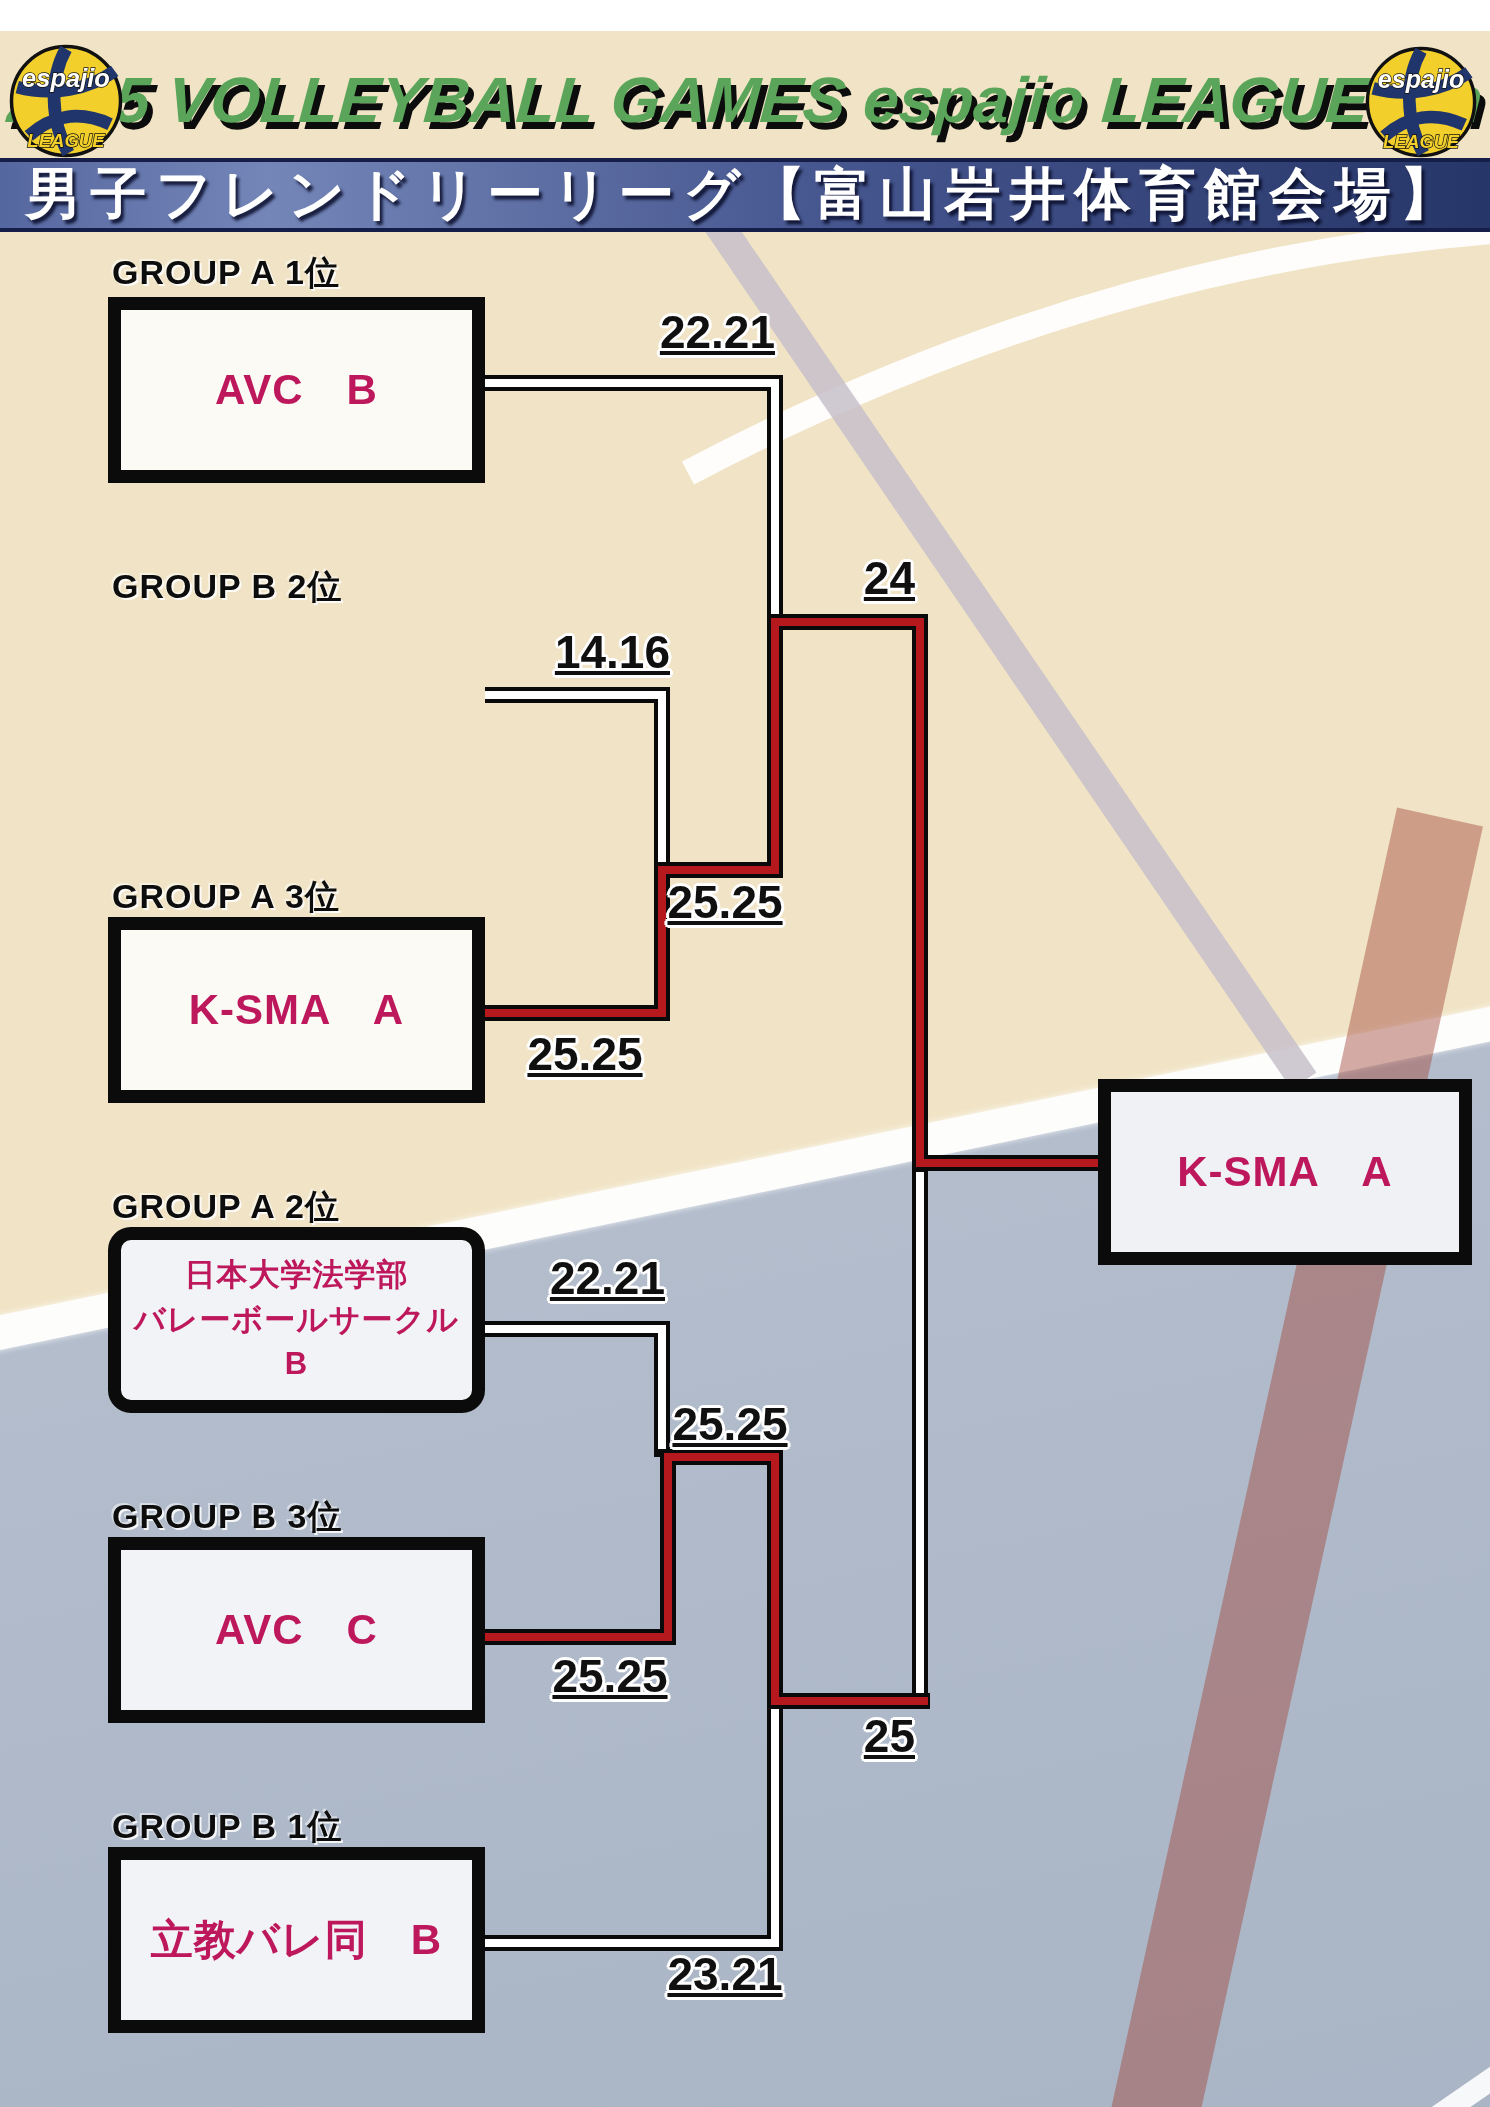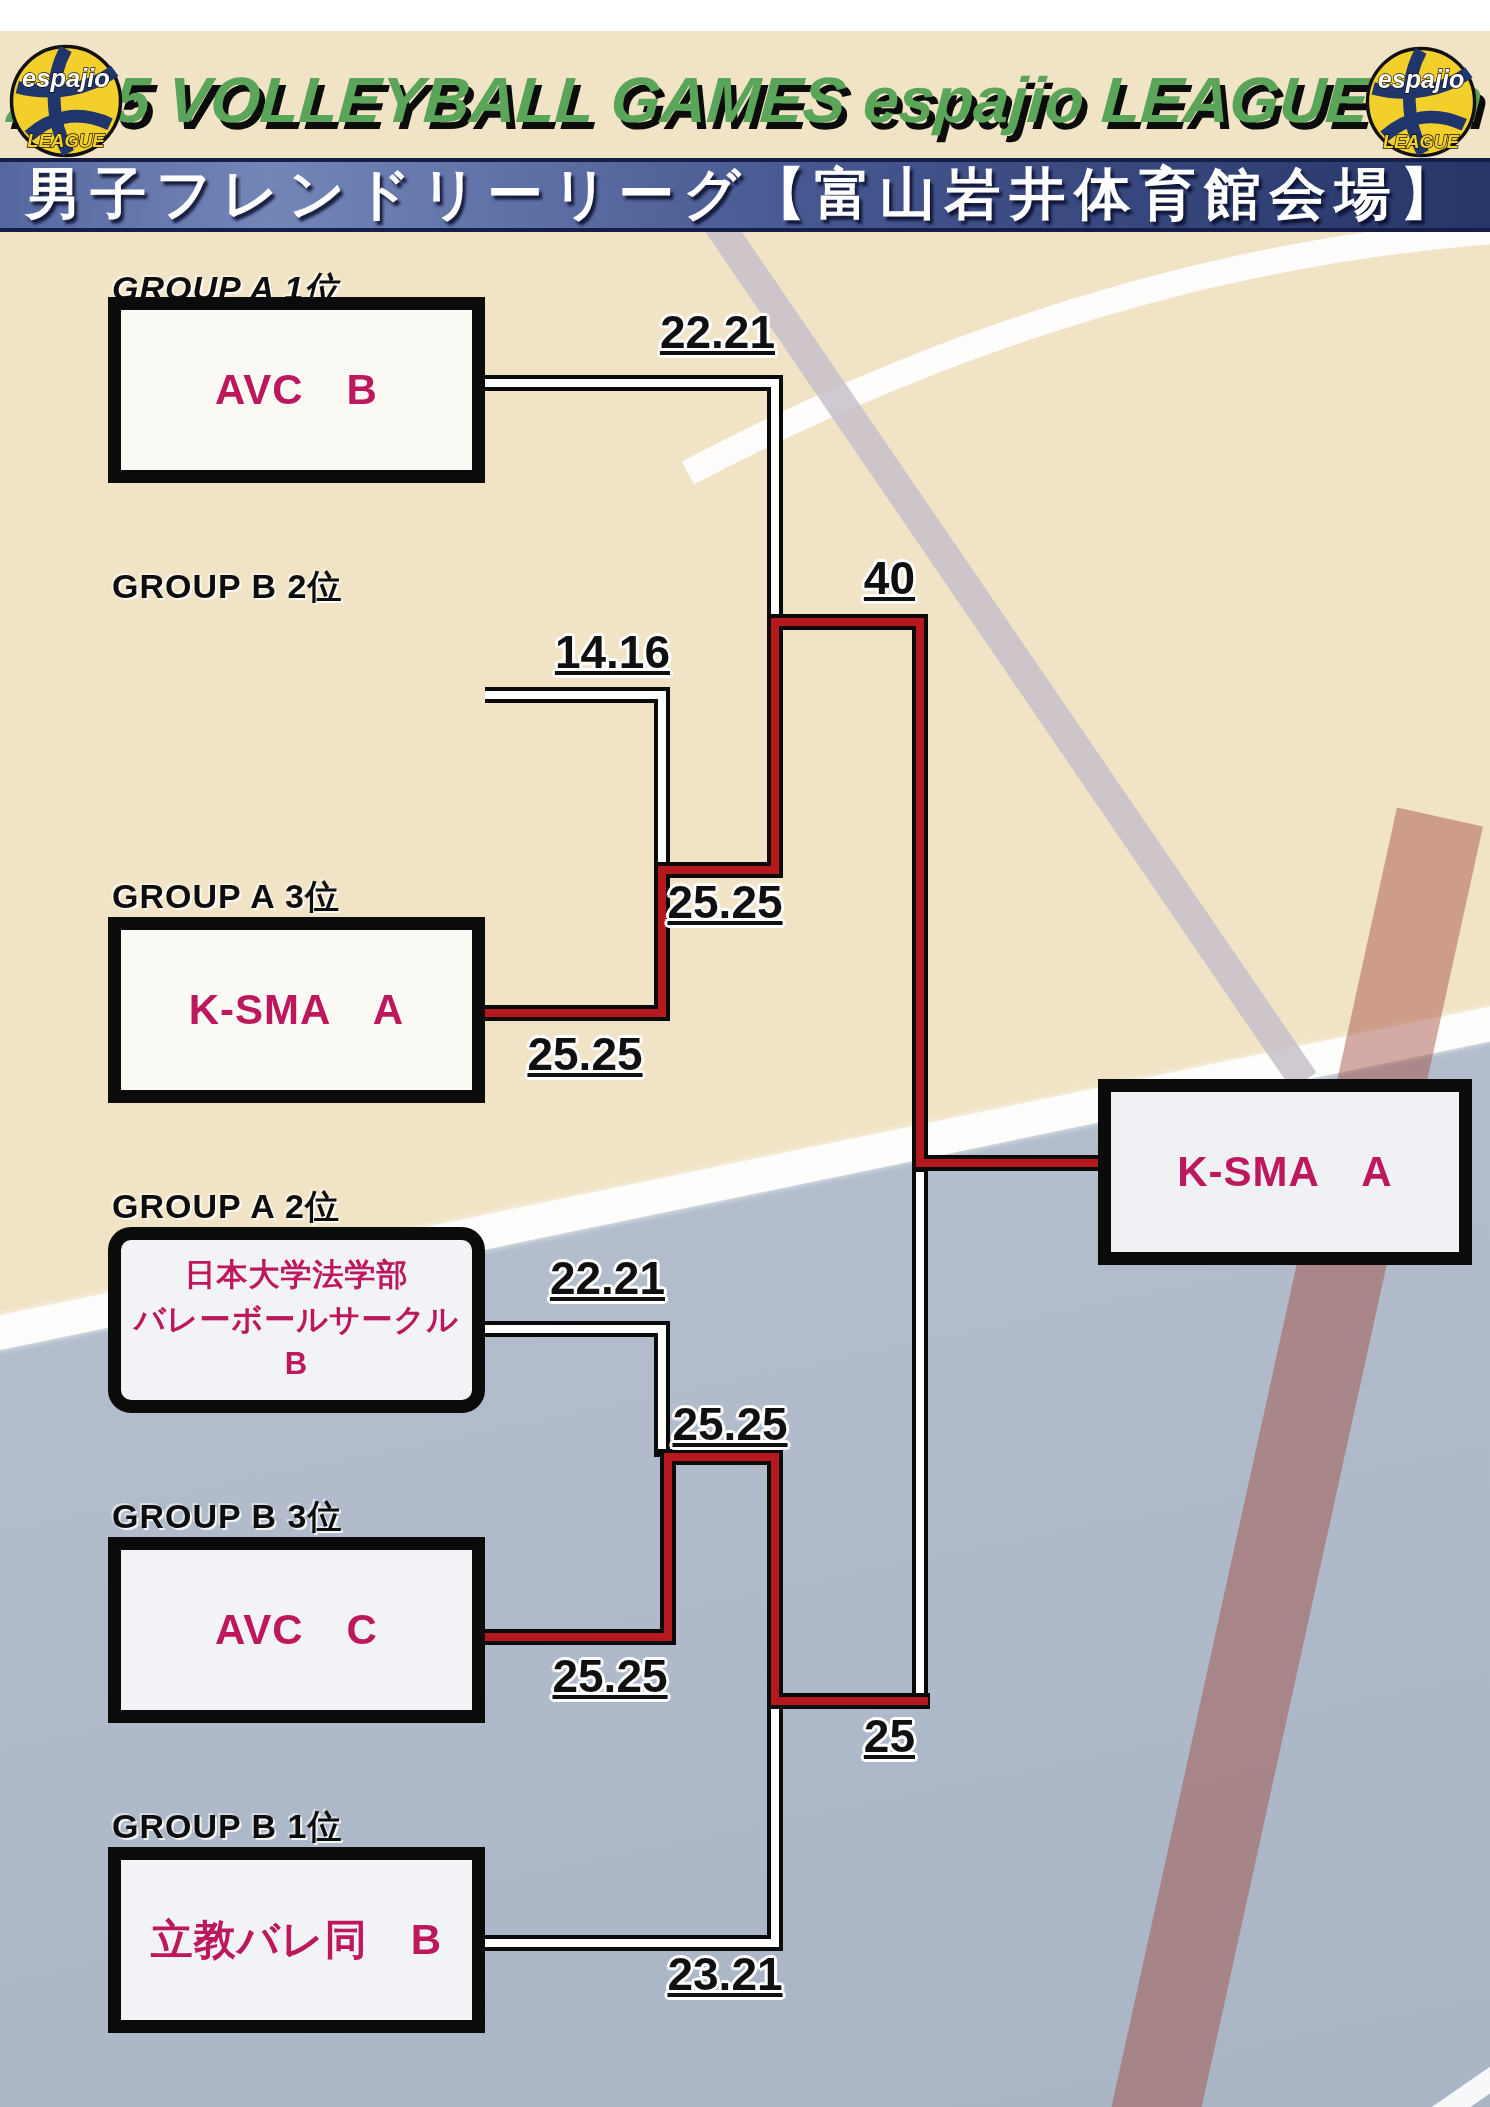--- a/index.html
+++ b/index.html
@@ -124,21 +124,21 @@
       <path d="M485 1298 H662 V1418"></path>
       <path d="M485 1912 H775 V1678"></path>
       <path d="M920 1141 V1662"></path>
     </g>
     <g fill="none" stroke="#b5191e" stroke-width="8">
       <path d="M485 982 H662 V839 H775 V591 H920 V1132 H1104"></path>
       <path d="M485 1606 H668 V1426 H775 V1670 H928"></path>
     </g>
   </svg>
 
-  <div class="glabel" style="top:235px;font-style:italic;">GROUP A 1位</div>
+  <div class="glabel" style="top:219px;">GROUP A 1位</div>
   <div class="glabel" style="top:533px;">GROUP B 2位</div>
   <div class="glabel" style="top:843px;">GROUP A 3位</div>
   <div class="glabel" style="top:1153px;">GROUP A 2位</div>
   <div class="glabel" style="top:1463px;">GROUP B 3位</div>
   <div class="glabel" style="top:1773px;text-align:right;">GROUP B 1位</div>
 
   <div class="box" style="top:266px;">
     <div class="team">AVC　B</div>
   </div>
   <div class="box" style="top:886px;">
@@ -155,20 +155,20 @@
     <div class="team">立教バレ同　B</div>
   </div>
   <div class="box winner">
     <div class="team">K-SMA　A</div>
   </div>
 
   <div class="score ta-r" style="left:600px;top:278px;width:175px;">22.21</div>
   <div class="score ta-r" style="left:500px;top:598px;width:170px;">14.16</div>
   <div class="score ta-c" style="left:655px;top:848px;width:140px;">25.25</div>
   <div class="score ta-c" style="left:500px;top:1000px;width:170px;">25.25</div>
-  <div class="score ta-r" style="left:800px;top:524px;width:115px;">40</div>
+  <div class="score ta-r" style="left:800px;top:524px;width:115px;">24</div>
   <div class="score ta-r" style="left:495px;top:1224px;width:170px;">22.21</div>
   <div class="score ta-c" style="left:660px;top:1370px;width:140px;">25.25</div>
   <div class="score ta-c" style="left:525px;top:1622px;width:170px;">25.25</div>
   <div class="score ta-c" style="left:640px;top:1920px;width:170px;">23.21</div>
   <div class="score ta-r" style="left:810px;top:1682px;width:105px;">25</div>
 
 </div>
 
 </body></html>

